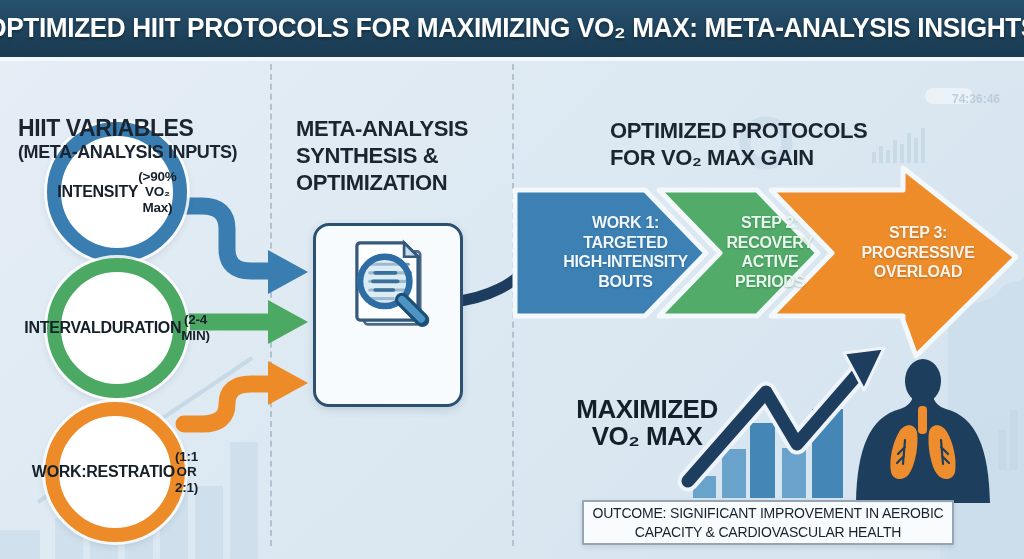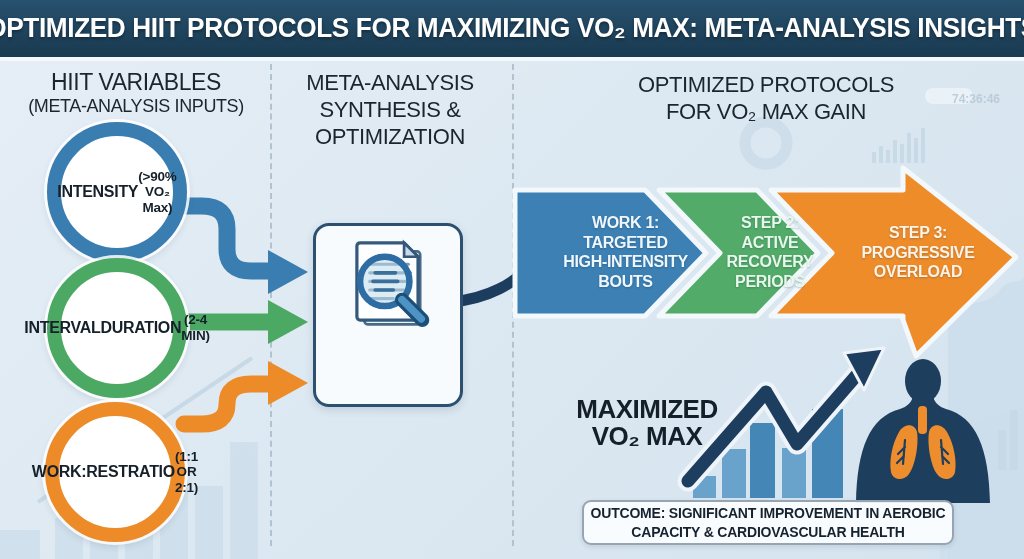--- a/index.html
+++ b/index.html
@@ -16,21 +16,21 @@
     background:linear-gradient(180deg,#27516f 0%,#1d4058 70%,#193a51 100%);
     border-bottom:4px solid #f3f8fc;
     display:flex;align-items:center;justify-content:center;z-index:5;
   }
   .topbar h1{
     margin:0;color:#ffffff;font-size:27px;font-weight:bold;letter-spacing:-0.4px;
     white-space:nowrap;transform:scaleX(0.97);
     text-shadow:0 2px 3px rgba(0,0,0,.35);
   }
   
-  .col-head{z-index:4;text-align:center;color:#1b2530;font-weight:normal;letter-spacing:-0.4px;}
+  .col-head{z-index:4;text-align:left;color:#1b2530;font-weight:bold;letter-spacing:-0.4px;margin-top:46px;}
   .col-head .l1{font-size:23px;line-height:1.1;}
   .col-head .l2{font-size:18px;line-height:1.25;}
   .head-left{left:18px;top:70px;width:236px;}
   .head-mid{left:296px;top:70px;width:188px;}
   .head-mid div{font-size:22px;line-height:1.22;}
   .head-right{left:610px;top:72px;width:312px;}
   .head-right div{font-size:22px;line-height:1.22;}
   
   .divider{top:64px;height:482px;width:0;border-left:2px dashed #b2c2cf;z-index:1;}
   
@@ -61,23 +61,23 @@
   .step-label{z-index:3;text-align:center;font-weight:bold;font-size:16px;
     line-height:1.22;letter-spacing:-0.3px;text-shadow:0 1px 2px rgba(0,30,60,.25);}
   .step1{left:548px;top:213px;width:155px;color:#f0f7fc;}
   .step2{left:700px;top:213px;width:140px;color:#e9f8ec;}
   .step3{left:843px;top:223px;width:150px;color:#fdf3e7;}
   
   .result-label{left:566px;top:396px;width:162px;z-index:3;text-align:center;
     color:#141f2a;font-weight:bold;font-size:26px;line-height:1.05;letter-spacing:-0.5px;}
   .outcome-box{
     left:582px;top:500px;width:372px;height:45px;box-sizing:border-box;z-index:4;
-    border:2px solid #97a4b1;border-radius:9px;background:rgba(252,254,255,.92);
+    border:2px solid #97a4b1;border-radius:1px;background:rgba(252,254,255,.92);
     display:flex;flex-direction:column;align-items:center;justify-content:center;
-    text-align:center;color:#16222e;font-weight:bold;font-size:14px;line-height:1.32;
+    text-align:center;color:#16222e;font-weight:normal;font-size:14px;line-height:1.32;
     letter-spacing:-0.2px;box-shadow:0 2px 5px rgba(25,55,85,.12);
   }
   .decor-timer{left:952px;top:92px;z-index:1;color:#b3c6d4;font-size:12px;font-weight:bold;opacity:.8;}
   svg.layer{left:0;top:0;z-index:2;}
   svg.under{left:0;top:0;z-index:0;}
 </style>
 </head>
 <body>
 
 <div class="stage">
@@ -259,22 +259,22 @@
   </svg>
 
   <div class="abs step-label step1">
     <div>WORK 1:</div>
     <div>TARGETED</div>
     <div>HIGH-INTENSITY</div>
     <div>BOUTS</div>
   </div>
   <div class="abs step-label step2">
     <div>STEP 2:</div>
+    <div>RECOVERY</div>
     <div>ACTIVE</div>
-    <div>RECOVERY</div>
     <div>PERIODS</div>
   </div>
   <div class="abs step-label step3">
     <div>STEP 3:</div>
     <div>PROGRESSIVE</div>
     <div>OVERLOAD</div>
   </div>
 
   <div class="abs result-label">
     <div>MAXIMIZED</div>

